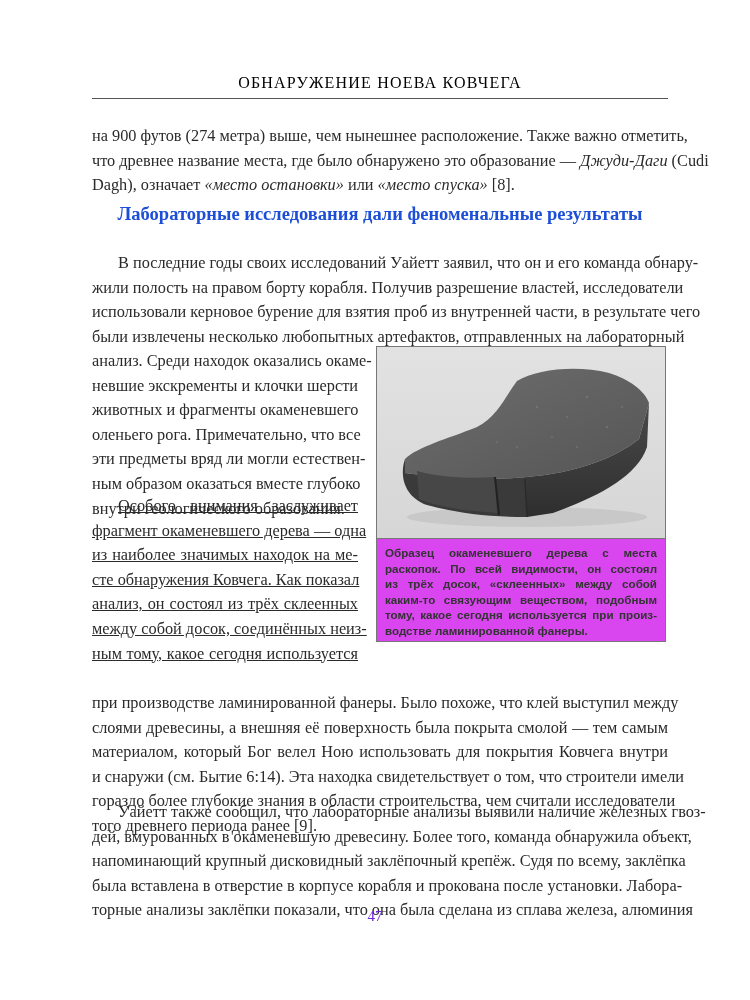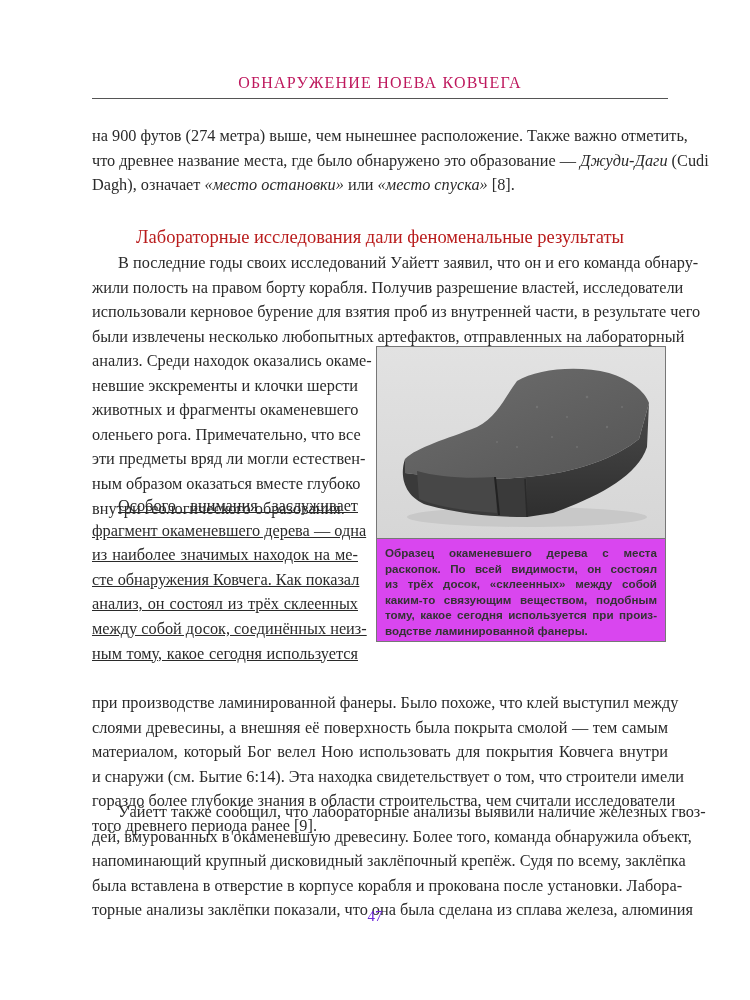--- a/index.html
+++ b/index.html
@@ -1,26 +1,26 @@
 <!DOCTYPE html>
 <html><head>
 <meta charset="utf-8">
 <style>
   html, body { margin: 0; padding: 0; background: #ffffff; }
   body { width: 750px; height: 1000px; position: relative; overflow: hidden;
          font-family: "Liberation Serif", "DejaVu Serif", serif; color: #2a2a2a; }
   .running-head { position: absolute; left: 92px; top: 74px; width: 576px; text-align: center;
-                  font-size: 16px; letter-spacing: 1.2px; color: #be185d; }
+                  font-size: 16px; letter-spacing: 1.2px; color: #000000; }
   .head-rule { position: absolute; left: 92px; top: 98px; width: 576px; height: 0;
                border-top: 1.5px solid #555; }
   .text-block { position: absolute; left: 92px; width: 576px; font-size: 16.3px;
                 line-height: 24.6px; text-align: justify; text-align-last: left; }
   .narrow { width: 266px; }
-  .heading { position: absolute; left: 92px; top: 227px; width: 576px; text-align: center;
-             font-weight: normal; font-size: 18.5px; color: #b91c1c; }
+  .heading { position: absolute; left: 92px; top: 204px; width: 576px; text-align: center;
+             font-weight: bold; font-size: 18.5px; color: #1d4ed8; }
   .line { display: block; text-align: justify; text-align-last: justify; white-space: nowrap; }
   .line.last { text-align-last: left; }
   .figure { position: absolute; left: 376px; top: 346px; width: 290px; height: 296px;
             border: 1px solid #777; box-sizing: border-box; background: #d946ef; }
   .photo { position: absolute; left: 0; top: 0; width: 288px; height: 191px; background: #dcdcdc;
            border-bottom: 1px solid #777; overflow: hidden; }
   .caption { position: absolute; left: 8px; top: 198px; width: 272px;
              font-family: "Liberation Sans", "DejaVu Sans", sans-serif; font-weight: bold;
              font-size: 11.6px; line-height: 15.6px; color: #333; }
   .caption .line { white-space: nowrap; }

